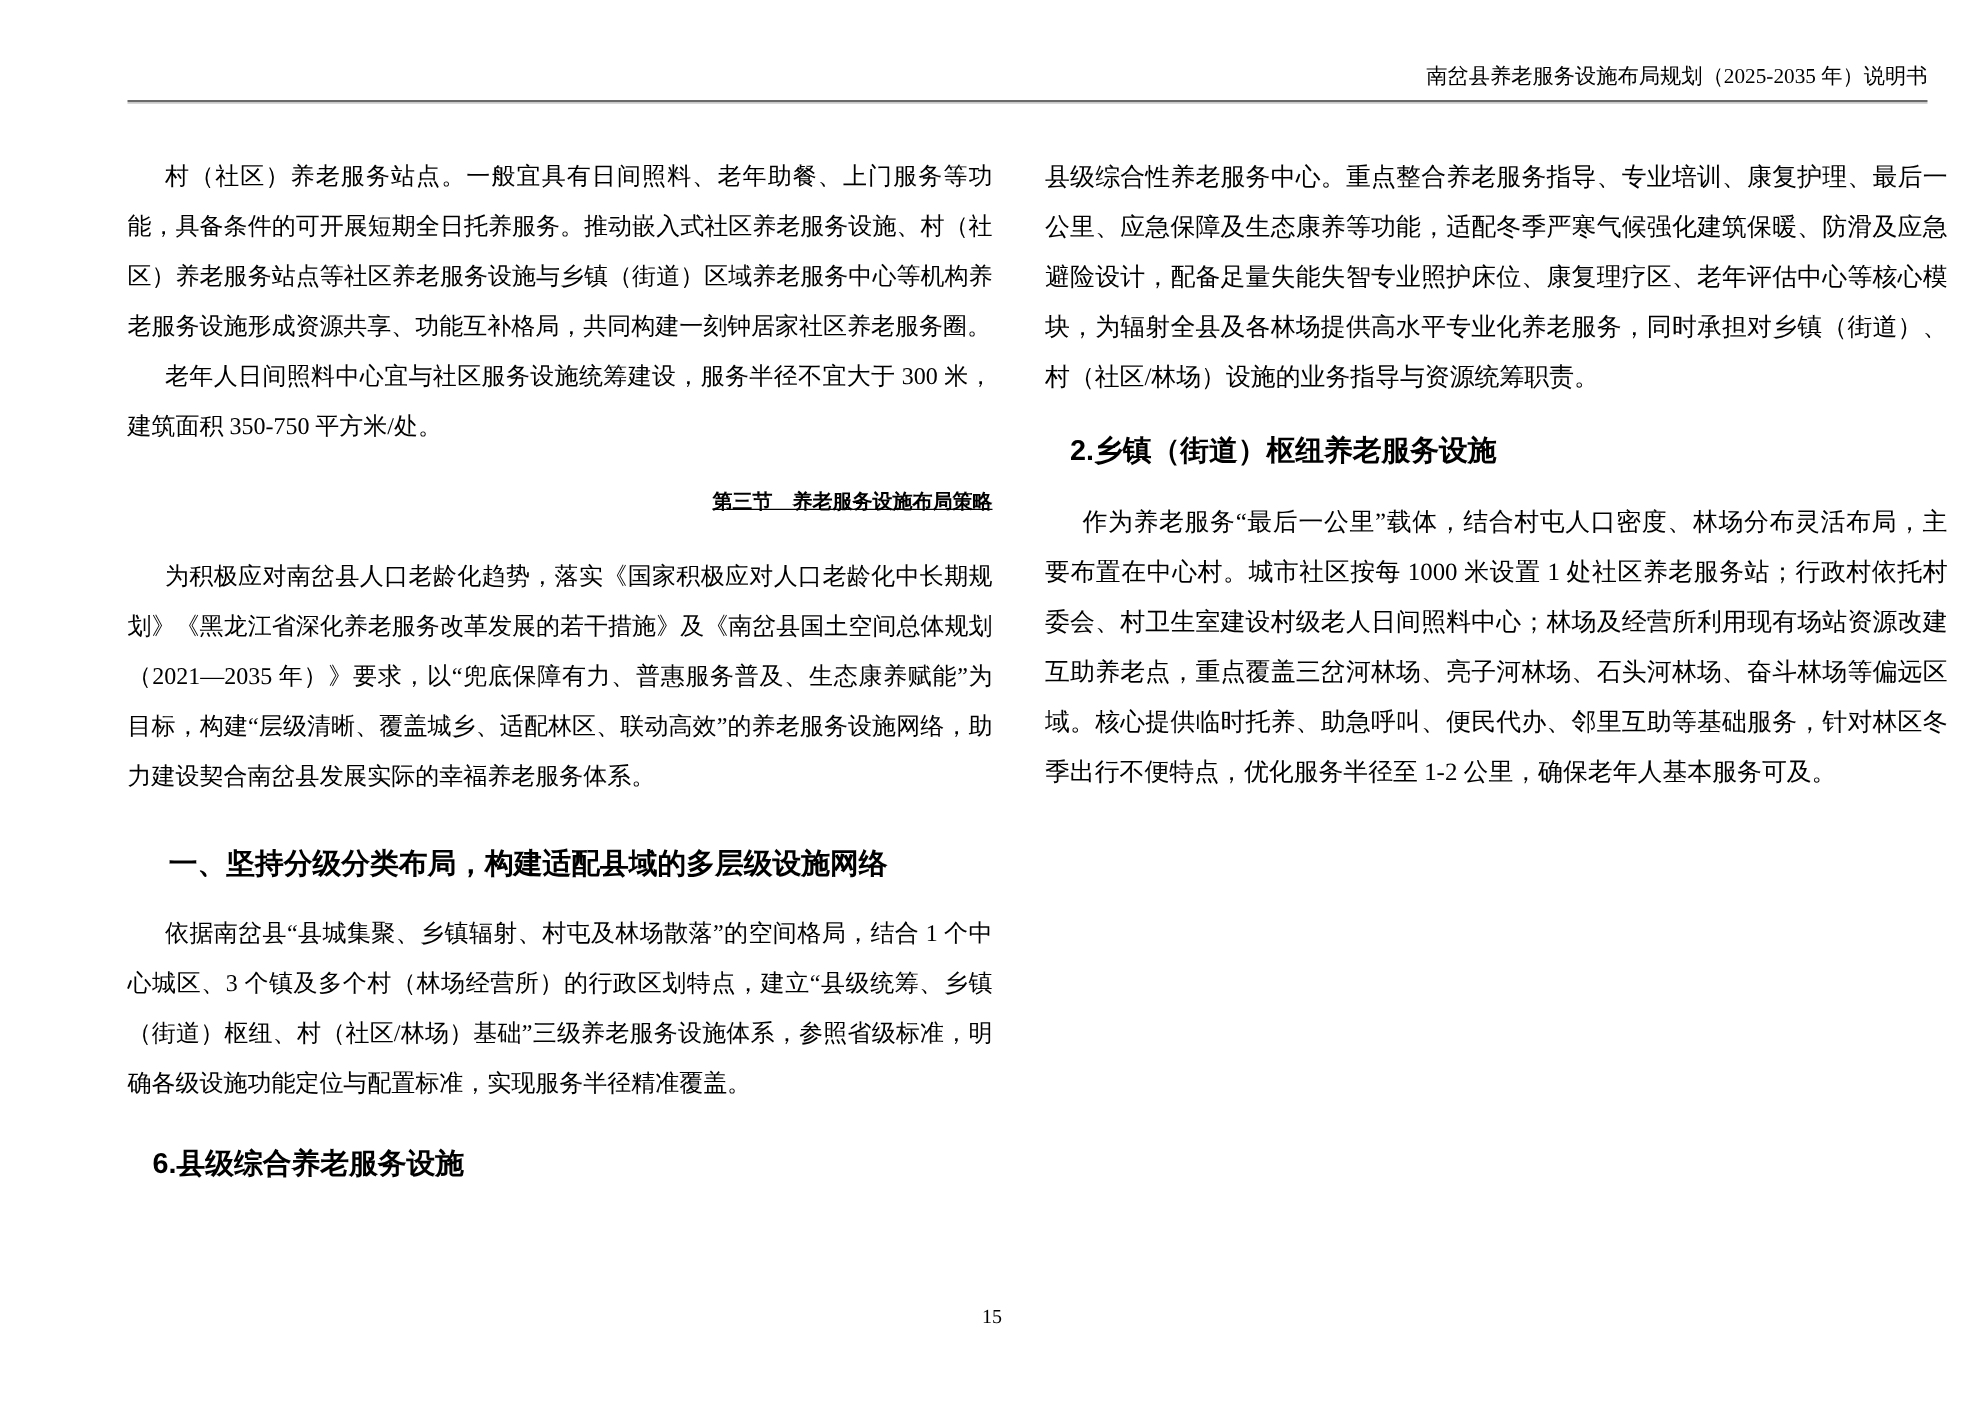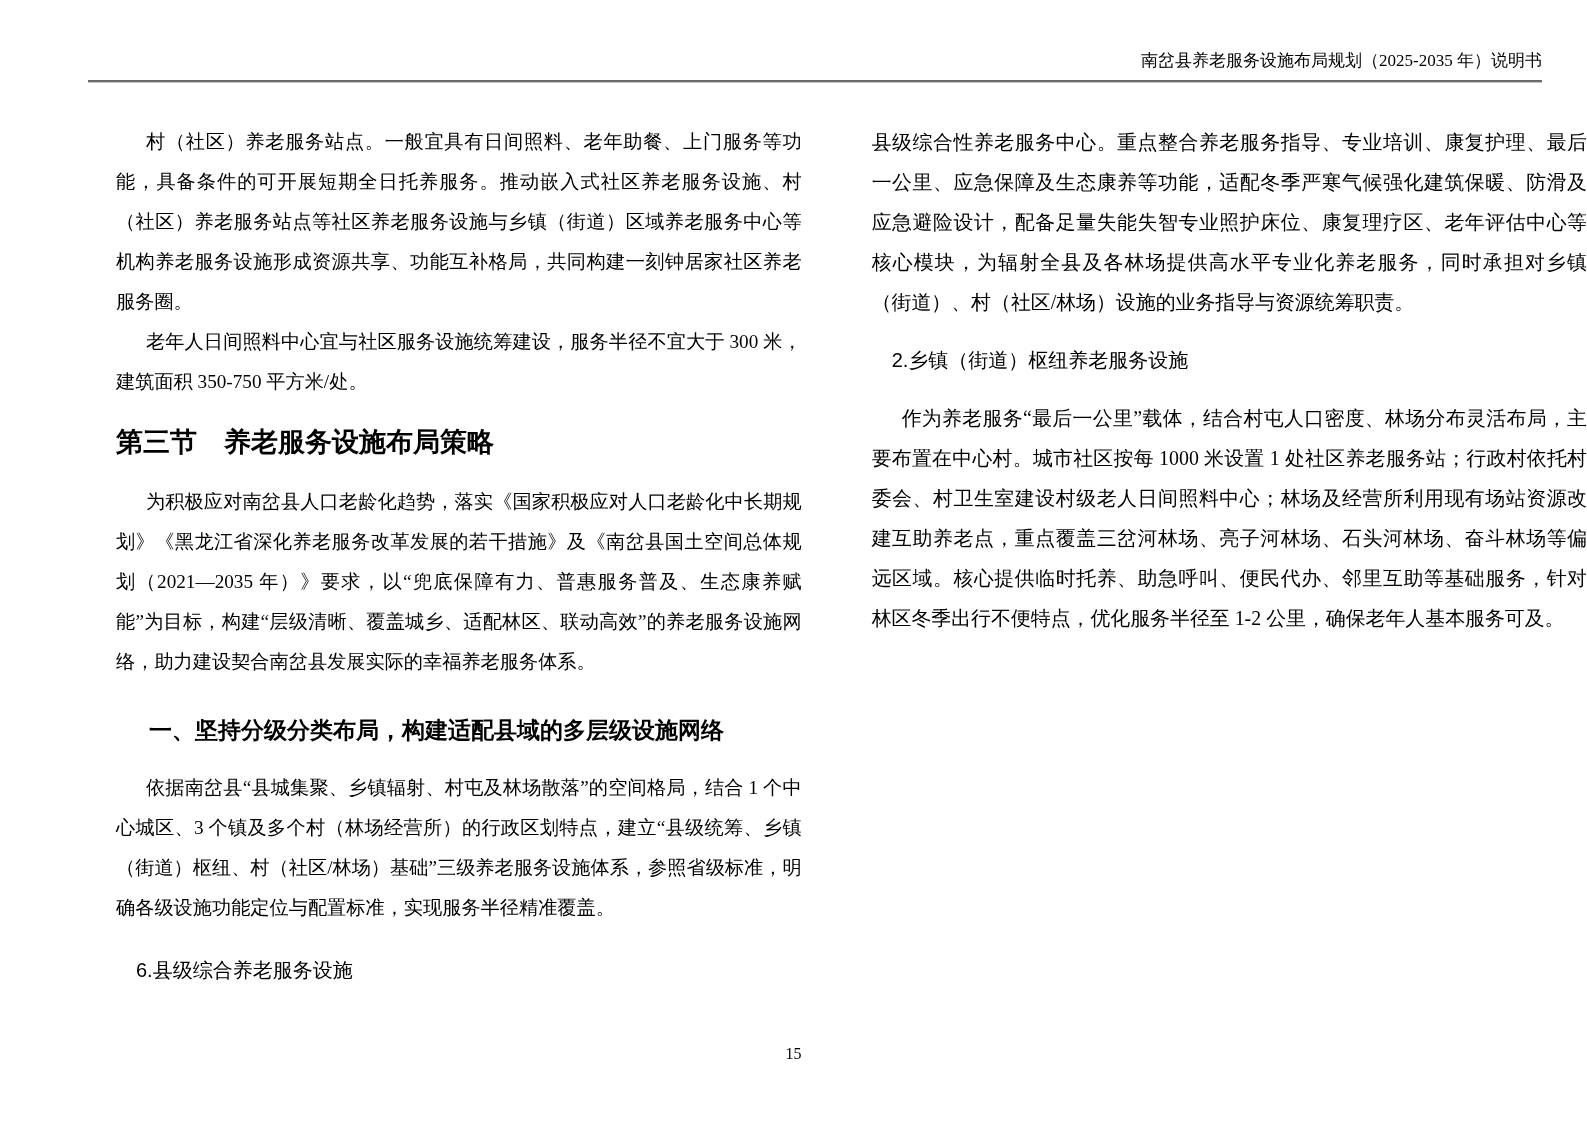--- a/index.html
+++ b/index.html
@@ -5,20 +5,21 @@
   html, body { margin: 0; padding: 0; background: #ffffff; }
   .page {
     position: relative;
     width: 1587px;
     height: 1122px;
     background: #ffffff;
     color: #000000;
     font-family: "Liberation Serif", "DejaVu Serif", serif;
     overflow: hidden;
     box-sizing: border-box;
+    padding-left: 14px;
   }
   
   .header { padding: 50px 45px 0 88px; }
   .header-title {
     text-align: right;
     font-size: 17px;
     line-height: 22px;
     font-family: "Liberation Serif", "DejaVu Serif", serif;
   }
   .header-rule {
@@ -26,50 +27,51 @@
     height: 3px;
     background: linear-gradient(#6a6a6a 0 66%, #c8c8c8 66% 100%);
   }
   
   .columns {
     display: flex;
     margin-top: 39px;
     padding-left: 88px;
     column-gap: 42px;
   }
-  .col { text-align: justify; margin-left: 28px; }
+  .col { text-align: justify; }
   .col-left  { width: 692px; font-size: 19.2px; }
   .col-right { width: 722px; font-size: 19.9px; }
   .body {
     margin: 0;
     line-height: 40px;
     text-align: justify;
   }
   .indent { text-indent: 30px; }
   .fill-last { text-align-last: justify; }
   .section-heading {
     font-family: "Liberation Sans", "DejaVu Sans", sans-serif;
     font-weight: bold;
-    font-size: 27px;
+    font-size: 16px;
     line-height: 40px;
-    text-align: left;
+    text-align: right;
     margin: 20px 0 20px 0;
+    text-decoration: underline;
   }
   .sub-heading {
     font-family: "Liberation Sans", "DejaVu Sans", sans-serif;
     font-weight: bold;
     font-size: 23px;
     line-height: 40px;
     margin: 0;
     text-indent: 33px;
   }
   .item-heading {
     font-family: "Liberation Sans", "DejaVu Sans", sans-serif;
-    font-weight: normal;
-    font-size: 20px;
+    font-weight: bold;
+    font-size: 23px;
     line-height: 40px;
     margin: 0;
     text-indent: 20px;
   }
   .mt14 { margin-top: 14px; }
   .mt16 { margin-top: 16px; }
   .mt18 { margin-top: 18px; }
   .mt22 { margin-top: 22px; }
   .mt28 { margin-top: 28px; }
   

